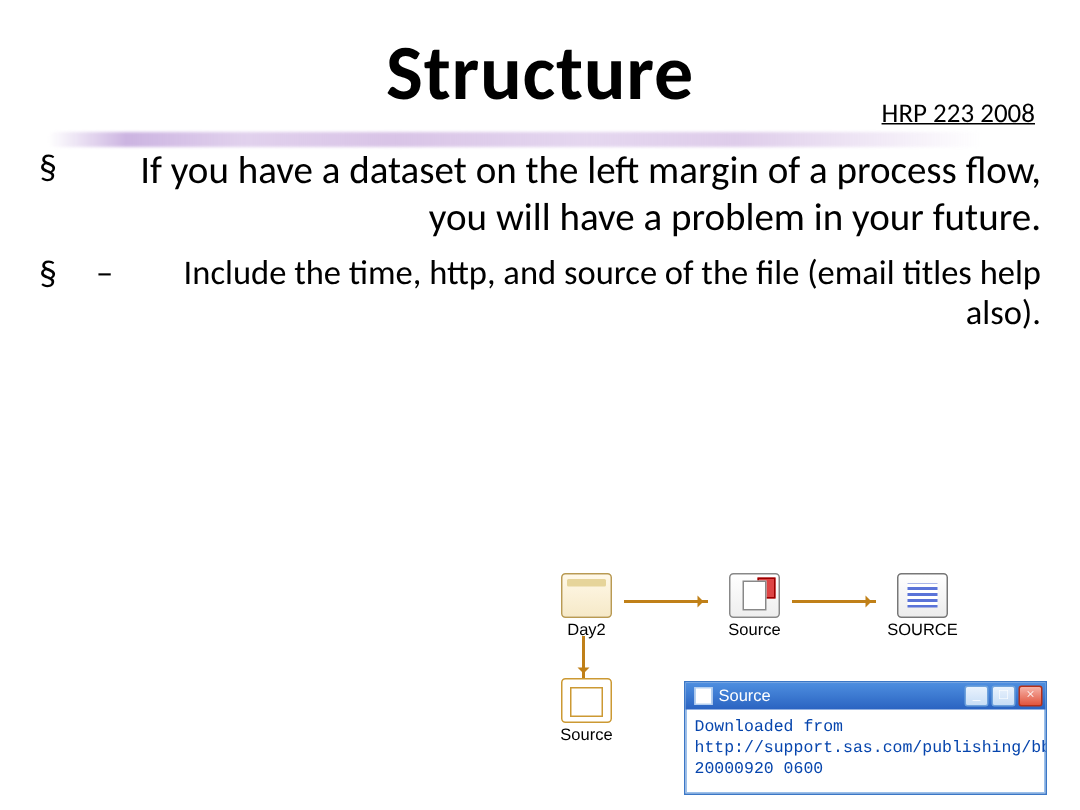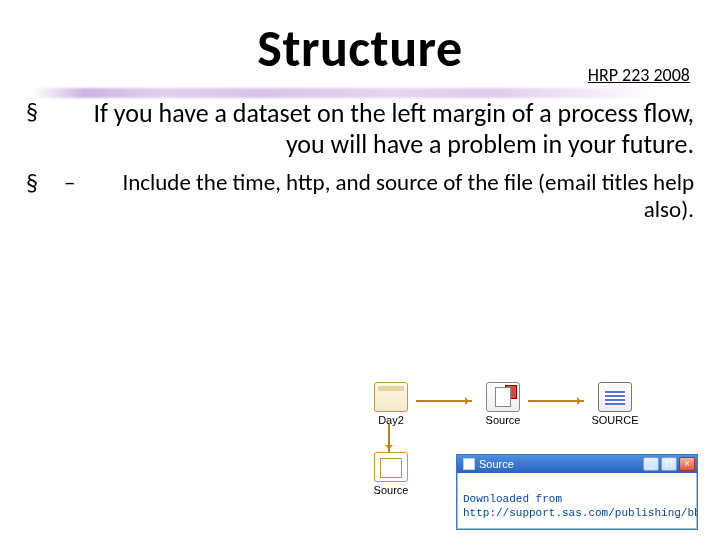--- a/index.html
+++ b/index.html
@@ -49,21 +49,21 @@
   .a2 { left:170px; width:56px; }
   .arrow.down { left:30px; top:42px; width:2px; height:28px; background:#c08018; }
   .arrow.down::after { right:-3px; top:auto; bottom:-1px; border:4px solid transparent; border-top-color:#c08018; }
 
   .win { position:absolute; left:98px; top:72px; width:242px; height:76px; border:1px solid #3b77c6; background:#fff; font: 11px "Courier New", monospace; color:#0645ad; box-shadow:0 0 0 1px #9cc0ea inset; }
   .win .titlebar { height:18px; background: linear-gradient(#4e8fe0,#2a63c1); display:flex; align-items:center; padding:0 2px 0 6px; color:#fff; font: 11px Tahoma, sans-serif; }
   .win .titlebar .t-icon { width:12px; height:12px; margin-right:4px; background:#fff; border:1px solid #b5d0f0; }
   .win .titlebar .spacer { flex:1; }
   .win .wbtn { width:16px; height:14px; margin-left:2px; background: linear-gradient(#e9f2fd,#c8def6); border:1px solid #6fa2dc; border-radius:2px; font:10px/12px Tahoma; text-align:center; }
   .win .wbtn.close { background: linear-gradient(#f6b2a7,#e1553e); border-color:#b53018; color:#fff; }
-  .win .body { padding:20px 6px; line-height:1.25; overflow:hidden; }
+  .win .body { padding:6px 6px; line-height:1.25; overflow:hidden; }
   .pf .lbl { white-space: nowrap; }
 </style>
 </head>
 <body>
 
 <div class="slide">
   <div class="title">Structure</div>
   <div class="underline-art"></div>
   <div class="header-right">HRP 223 2008</div>
 
@@ -106,16 +106,17 @@
         <div class="t-icon"></div>
         <span>Source</span>
         <div class="spacer"></div>
         <div class="wbtn">_</div>
         <div class="wbtn">□</div>
         <div class="wbtn close">×</div>
       </div>
       <div class="body">
         <div>Downloaded from</div>
         <div>http://support.sas.com/publishing/bbu/61054/61054.zip</div>
+        <div>20000920 0600</div>
       </div>
     </div>
   </div>
 </div>
 
 </body></html>

